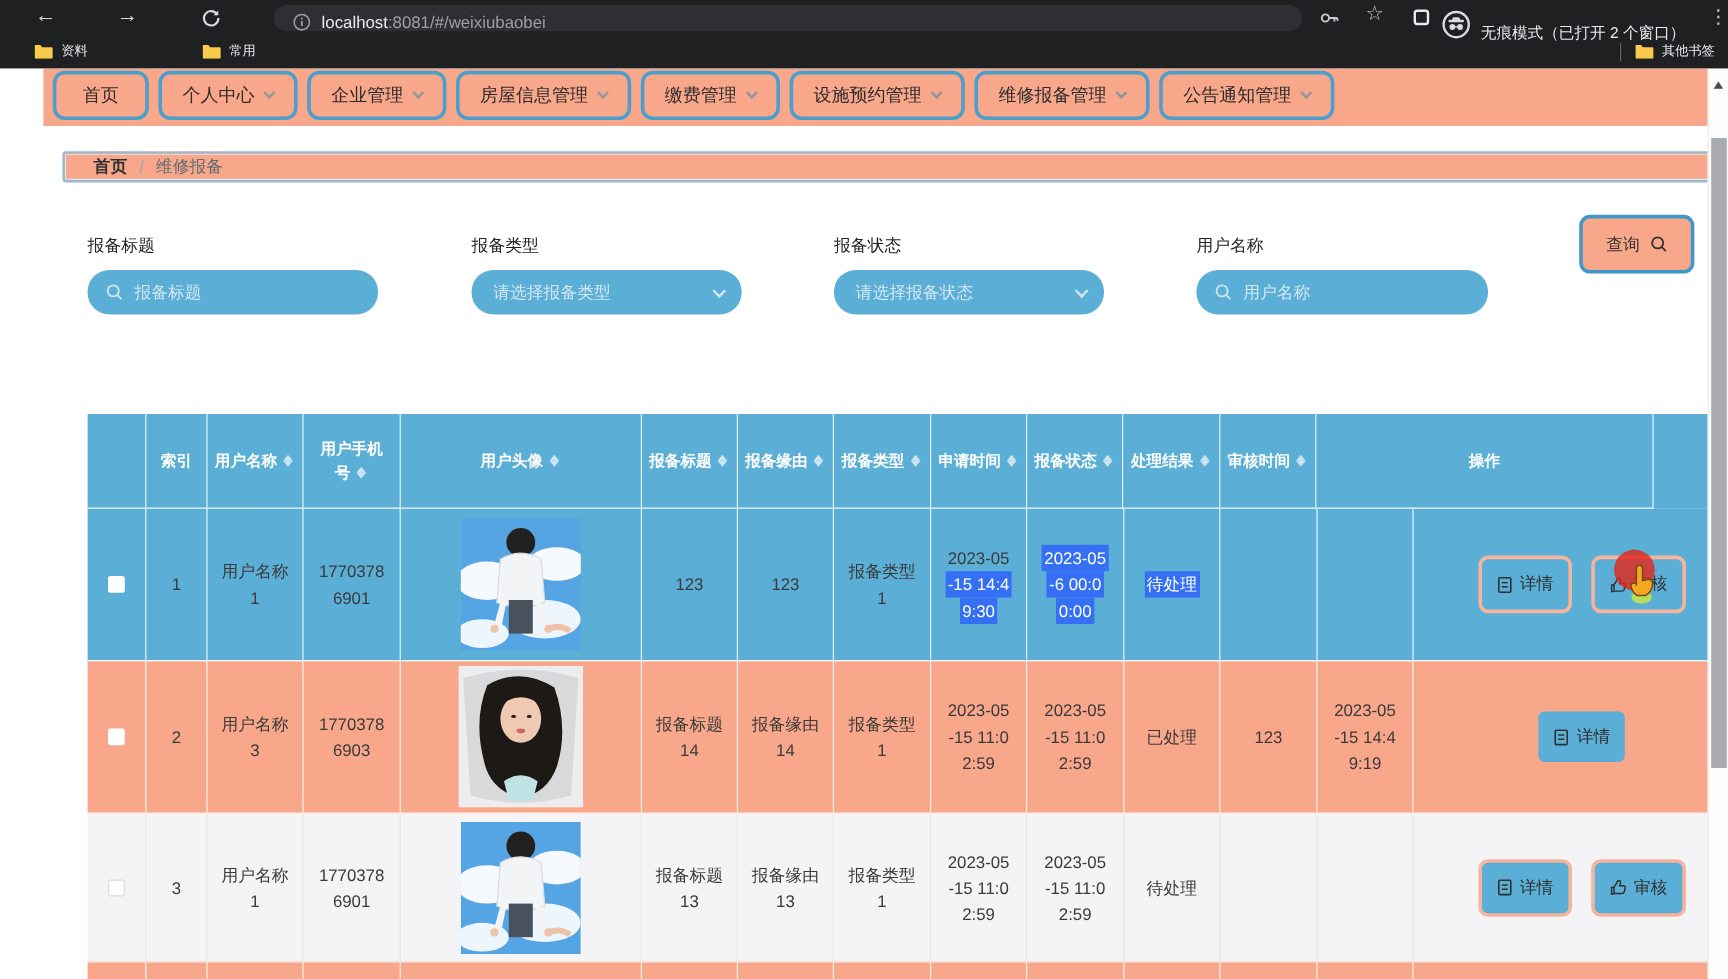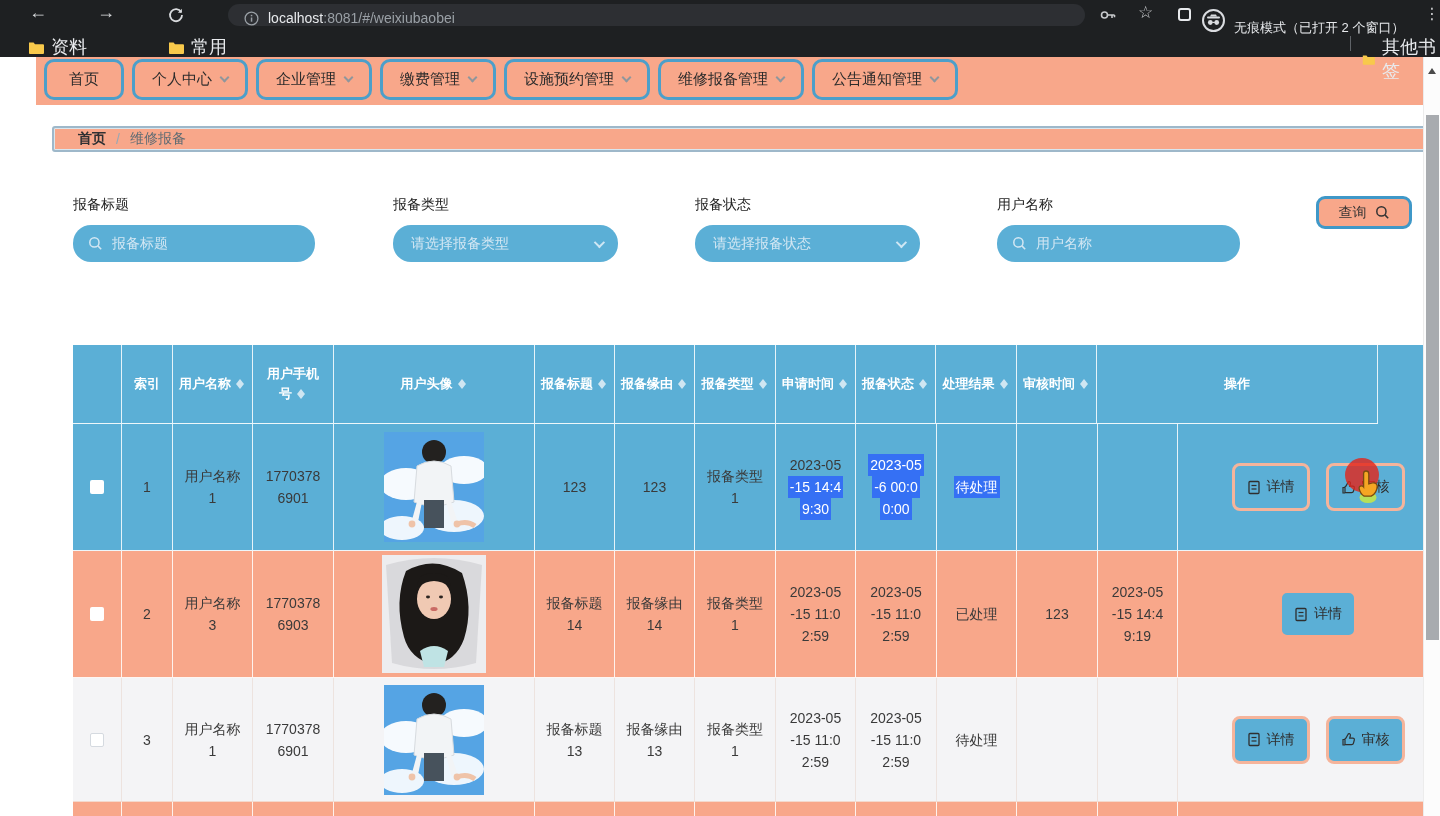--- a/index.html
+++ b/index.html
@@ -15,21 +15,21 @@
   .url-pill { position:absolute; left:228px; top:4px; width:857px; height:22px; border-radius:12px; background:#2D2F33; display:flex; align-items:flex-end; padding-left:16px; }
   .url-text { font-size:14px; margin-left:9px; white-space:nowrap; }
   .url-host { color:#E8EAED; } .url-rest { color:#9AA0A6; }
   .tb-ic { position:absolute; top:5px; }
   .ic-key { left:1098px; } .ic-star { left:1138px; top:2px; font-size:17px; color:#C8CACD; }
   .ic-square { left:1178px; top:8px; width:13px; height:13px; border:2px solid #E8EAED; border-radius:3px; }
   .incog { position:absolute; left:1202px; top:3px; display:flex; align-items:center; gap:9px; }
   .incog-circle { width:23px; height:23px; border:2px solid #DADCE0; border-radius:50%; display:flex; align-items:center; justify-content:center; }
   .incog-label { color:#E8EAED; font-size:13px; white-space:nowrap;margin-top:16px; }
   .ic-dots { position:absolute; left:1424px; top:4px; color:#C8CACD; font-size:16px; letter-spacing:0; }
-  .bookmarks { position:relative; height:27px; color:#E8EAED; font-size:18px; }
+  .bookmarks { position:relative; height:27px; color:#E8EAED; font-size:11px; }
   .bm-item { position:absolute; top:5px; display:flex; align-items:center; gap:7px; }
   .bm-sep { position:absolute; left:1350px; top:6px; width:1px; height:15px; background:#5F6368; }
 
   
   .page { position:absolute; left:0; top:57px; width:1423px; height:759px; background:#fff; overflow:hidden;margin-left:36px; }
 
   
   .navbar { position:absolute; left:0; top:0; width:1423px; height:48px; background:#F8A78A; display:flex; gap:8px; padding:2px 0 0 8px; }
   .nav-item { height:41px; border:3px solid #4C9FCA; border-radius:10px; background:#F8A78A; display:flex; align-items:center; padding:0 17px; font-size:15px; color:#2b2b2b; white-space:nowrap; }
   .nav-item:first-child { min-width:80px; justify-content:center; }
@@ -43,21 +43,21 @@
 
   
   .f-group { position:absolute; }
   .fg0 { left:37px; } .fg1 { left:357px; } .fg2 { left:659px; } .fg3 { left:961px; }
   .f-label { position:absolute; top:139px; font-size:14px; color:#222; white-space:nowrap; }
   .f-control { position:absolute; top:168px; height:37px; border-radius:18px; background:#5BAFD6; display:flex; align-items:center; padding:0 15px; font-size:14px; color:#D3E7F3; }
   .fg0 .f-control { width:242px; } .fg1 .f-control { width:225px; } .fg2 .f-control { width:225px; } .fg3 .f-control { width:243px; }
   .f-ph { margin-left:9px; }
   .sel-ph { margin-left:3px; }
   .sel-chev { position:absolute; right:16px; width:8px; height:8px; border-right:2px solid #CFE7F4; border-bottom:2px solid #CFE7F4; transform:rotate(45deg) translateY(-2px); }
-  .search-btn { position:absolute; left:1280px; top:139px; width:96px; height:33px; background:#F8A78A; border:3px solid #3F98C8; border-radius:9px; display:flex; align-items:center; justify-content:center; gap:8px; font-size:14px; color:#333; }
+  .search-btn { position:absolute; left:1280px; top:122px; width:96px; height:49px; background:#F8A78A; border:3px solid #3F98C8; border-radius:9px; display:flex; align-items:center; justify-content:center; gap:8px; font-size:14px; color:#333; }
 
   
   .table { position:absolute; left:37px; top:288px; width:1386px; }
   .thead { display:flex; background:#5BAFD6; }
   .th { height:79px; display:flex; align-items:center; justify-content:center; padding:0 4px; border-right:1px solid rgba(255,255,255,.85); border-bottom:1px solid rgba(255,255,255,.9); color:#fff; font-size:13px; font-weight:bold; }
   .th-inner { text-align:center; line-height:20px; white-space:pre-line; }
   .sort { display:inline-block; width:11px; height:15px; position:relative; margin-left:4px; vertical-align:-2px; }
   .sort::before { content:""; position:absolute; left:1px; top:0; border:4px solid transparent; border-bottom:5px solid #CFE6F2; }
   .sort::after { content:""; position:absolute; left:1px; top:9px; border:4px solid transparent; border-top:5px solid #CFE6F2; }
   .tr { display:flex; }
@@ -156,20 +156,24 @@
   <div class="navbar" id="navbar">
       <div class="nav-item">
         <span>首页</span>
       </div>
       <div class="nav-item">
         <span>个人中心</span>
         <span class="chev"></span>
       </div>
       <div class="nav-item">
         <span>企业管理</span>
+        <span class="chev"></span>
+      </div>
+      <div class="nav-item">
+        <span>房屋信息管理</span>
         <span class="chev"></span>
       </div>
       <div class="nav-item">
         <span>缴费管理</span>
         <span class="chev"></span>
       </div>
       <div class="nav-item">
         <span>设施预约管理</span>
         <span class="chev"></span>
       </div>

